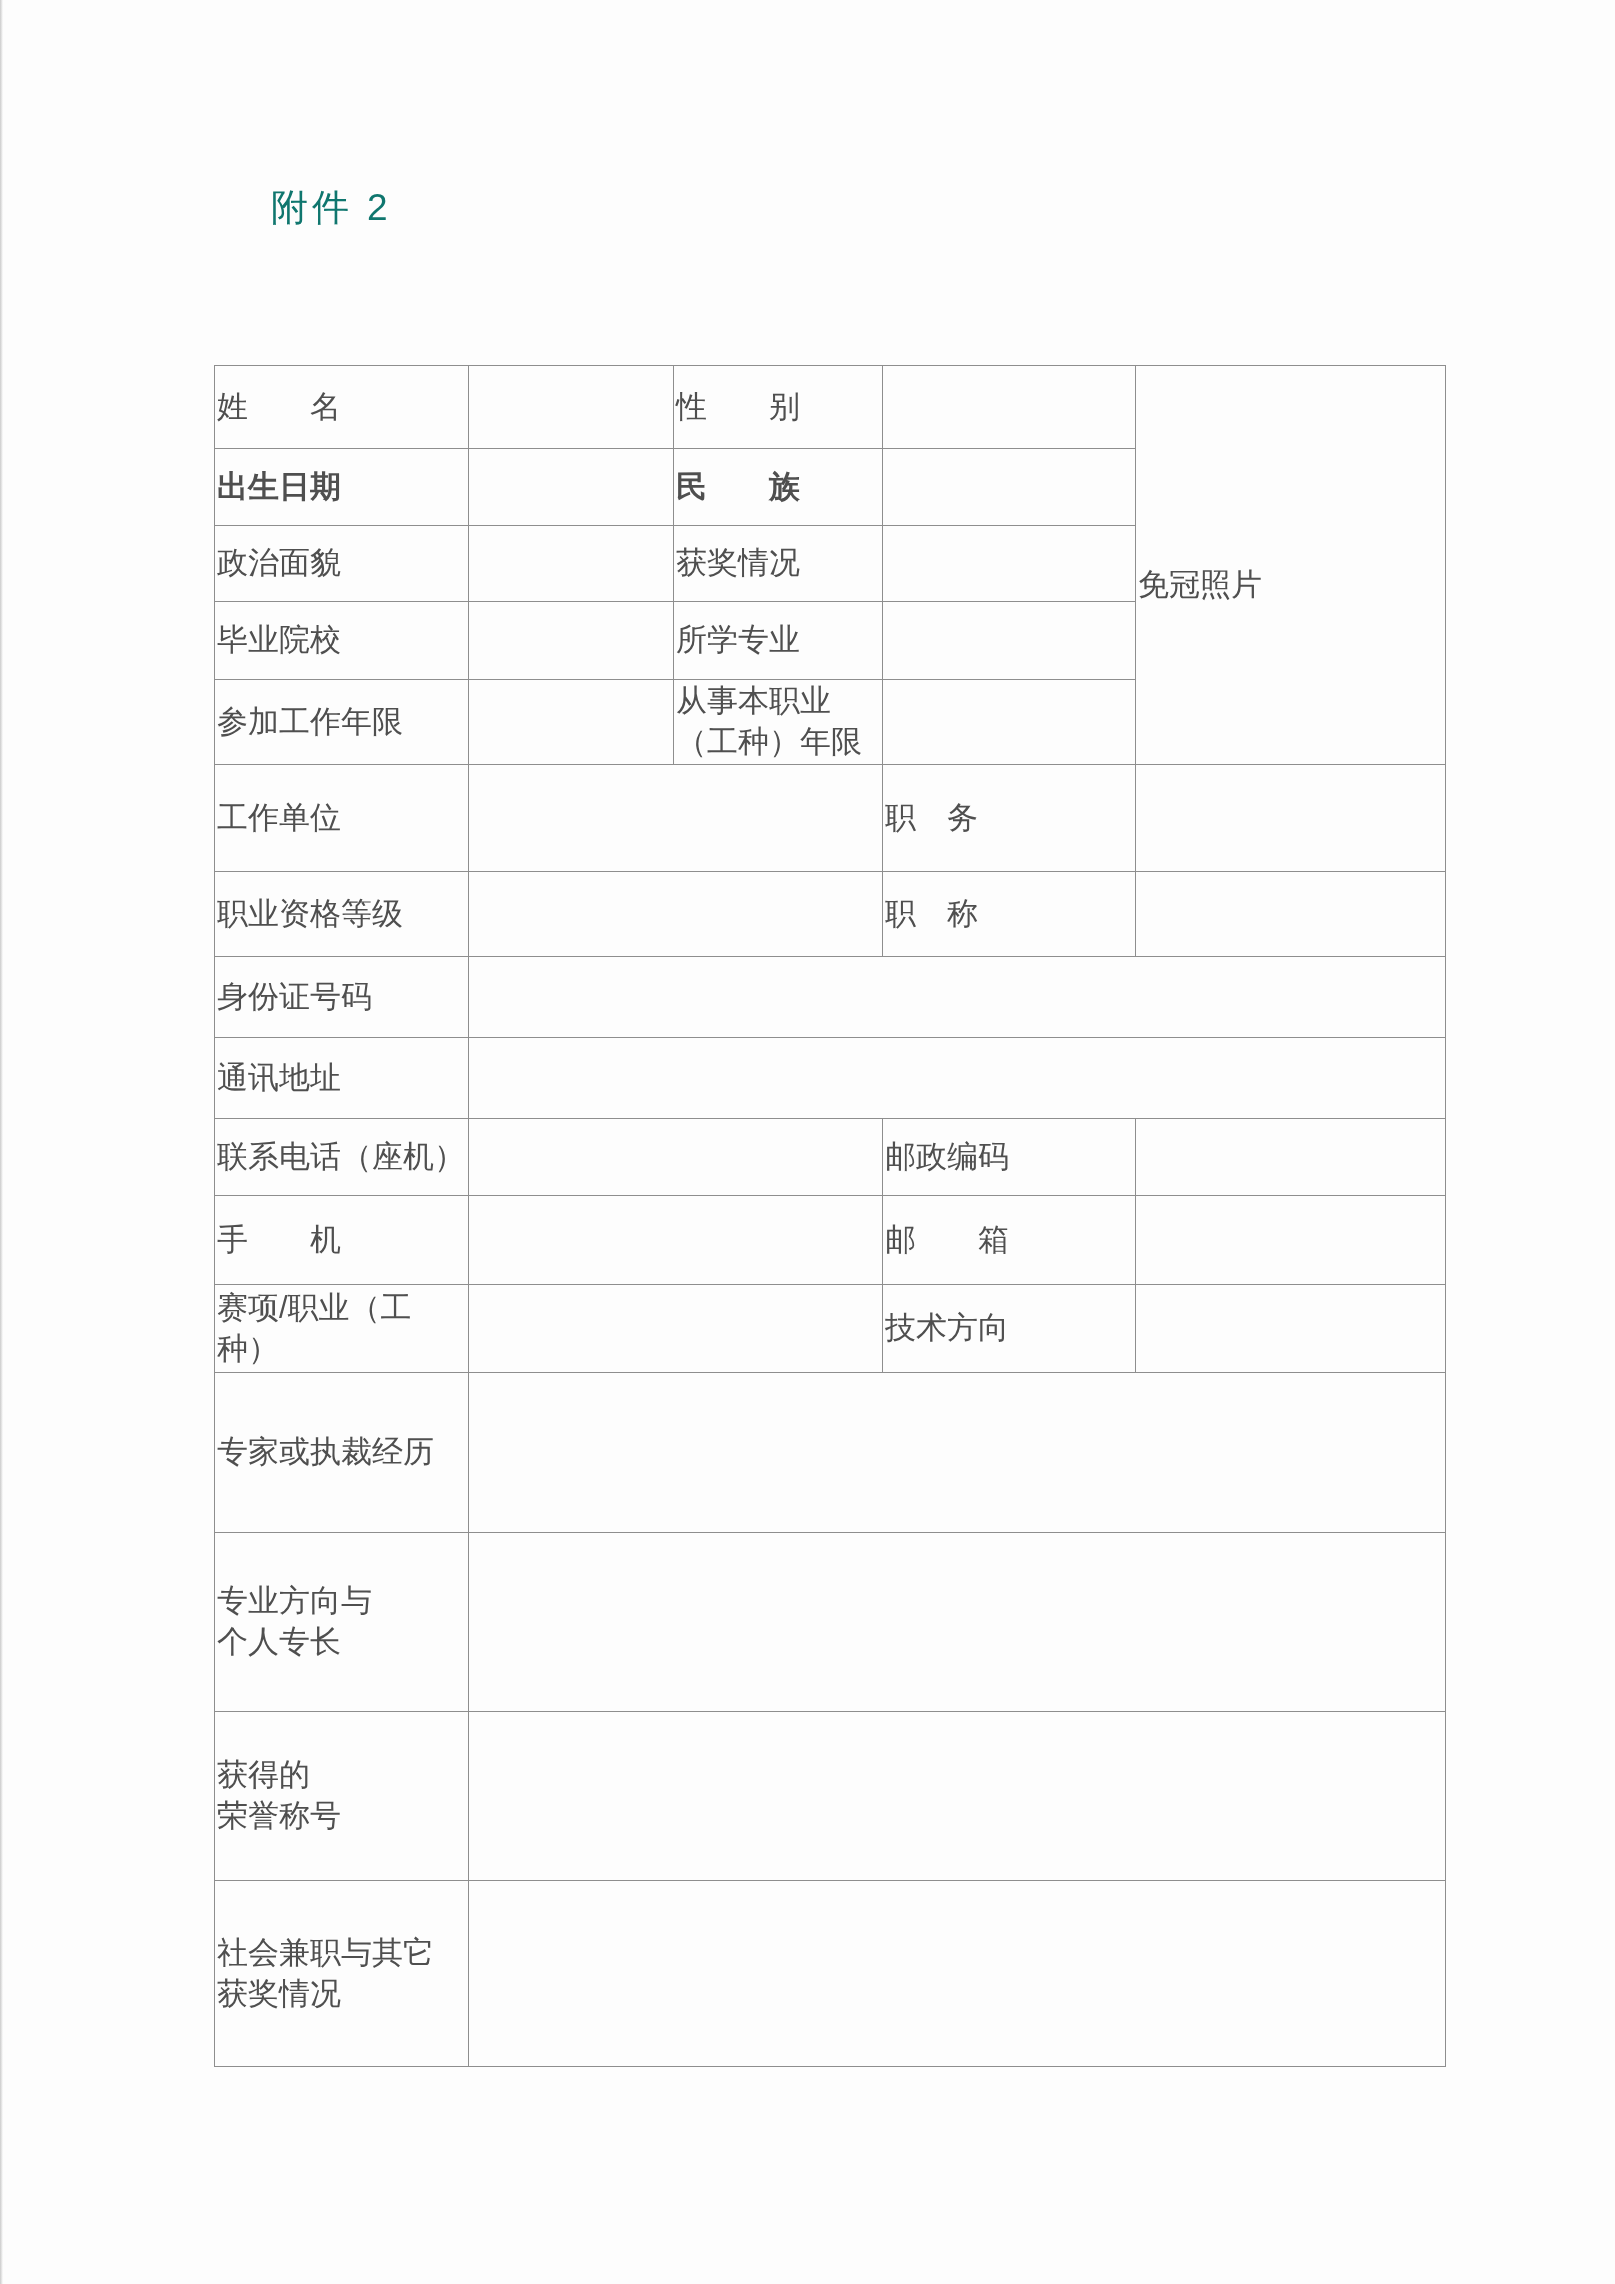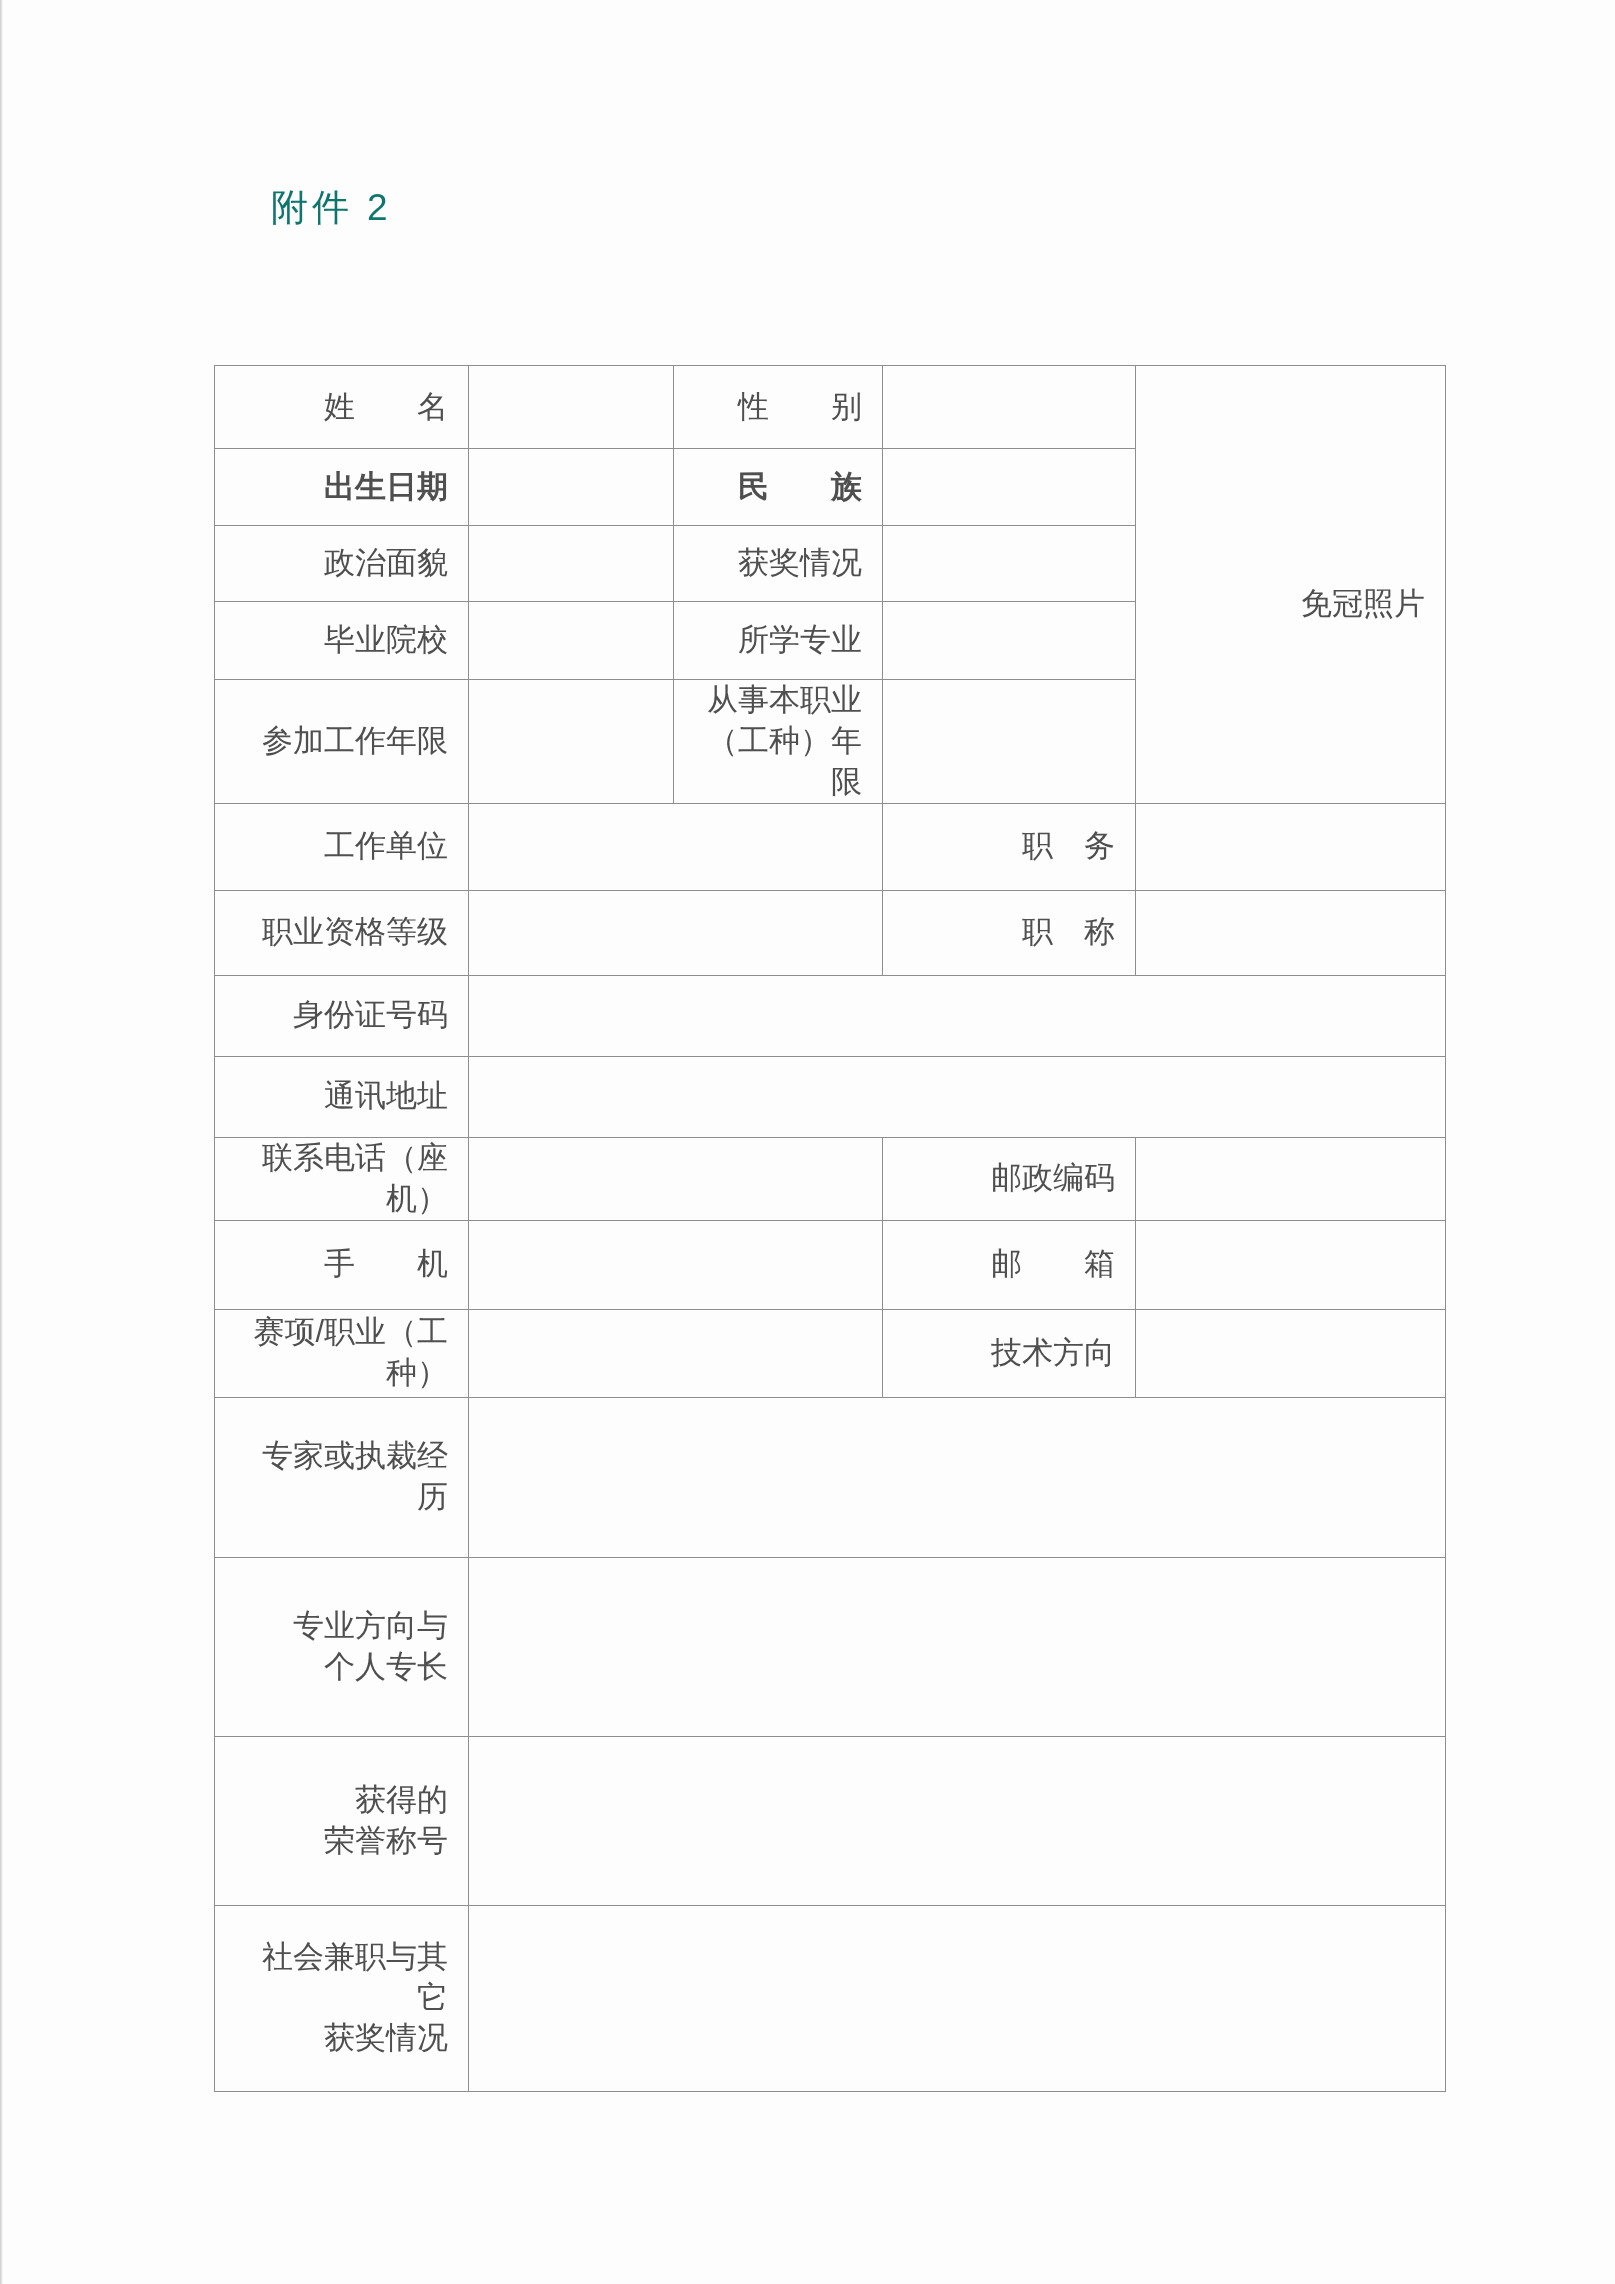--- a/index.html
+++ b/index.html
@@ -46,40 +46,40 @@
   table.form-table {
     position: absolute;
     left: 214px;
     top: 365px;
     width: 1232px;
     border-collapse: collapse;
     table-layout: fixed;
   }
   table.form-table td {
     border: 1.3px solid #8e8e8e;
-    text-align: right;
+    text-align: left;
     vertical-align: middle;
     font-size: 31px;
     line-height: 1.32;
     color: #4f4f4f;
-    padding: 0 20px;
+    padding: 0 2px;
     white-space: pre-line;
     overflow: hidden;
   }
   td.photo-cell {
     vertical-align: middle;
     text-align: center;
   }
   
   tr.r1  { height: 83px; }
   tr.r2  { height: 77px; font-weight: bold; }
   tr.r3  { height: 76px; }
   tr.r4  { height: 78px; }
   tr.r5  { height: 85px; }
-  tr.r6  { height: 87px; }
+  tr.r6  { height: 107px; }
   tr.r7  { height: 85px; }
   tr.r8  { height: 81px; }
   tr.r9  { height: 81px; }
   tr.r10 { height: 77px; }
   tr.r11 { height: 89px; }
   tr.r12 { height: 88px; }
   tr.r13 { height: 160px; }
   tr.r14 { height: 179px; }
   tr.r15 { height: 169px; }
   tr.r16 { height: 186px; }

